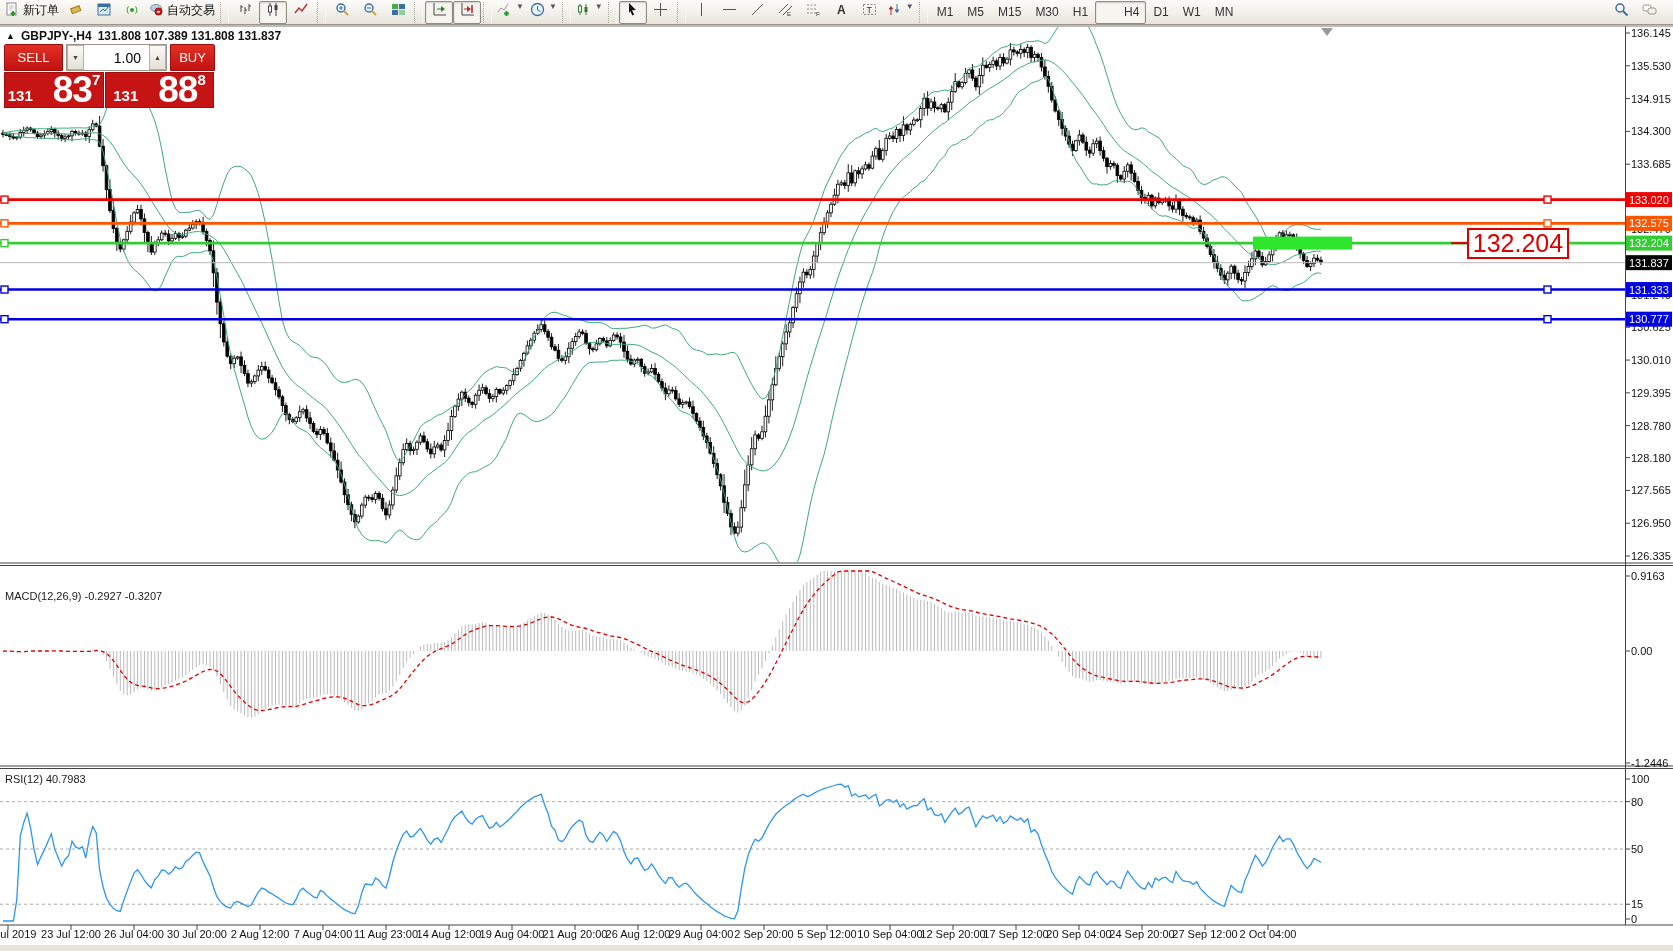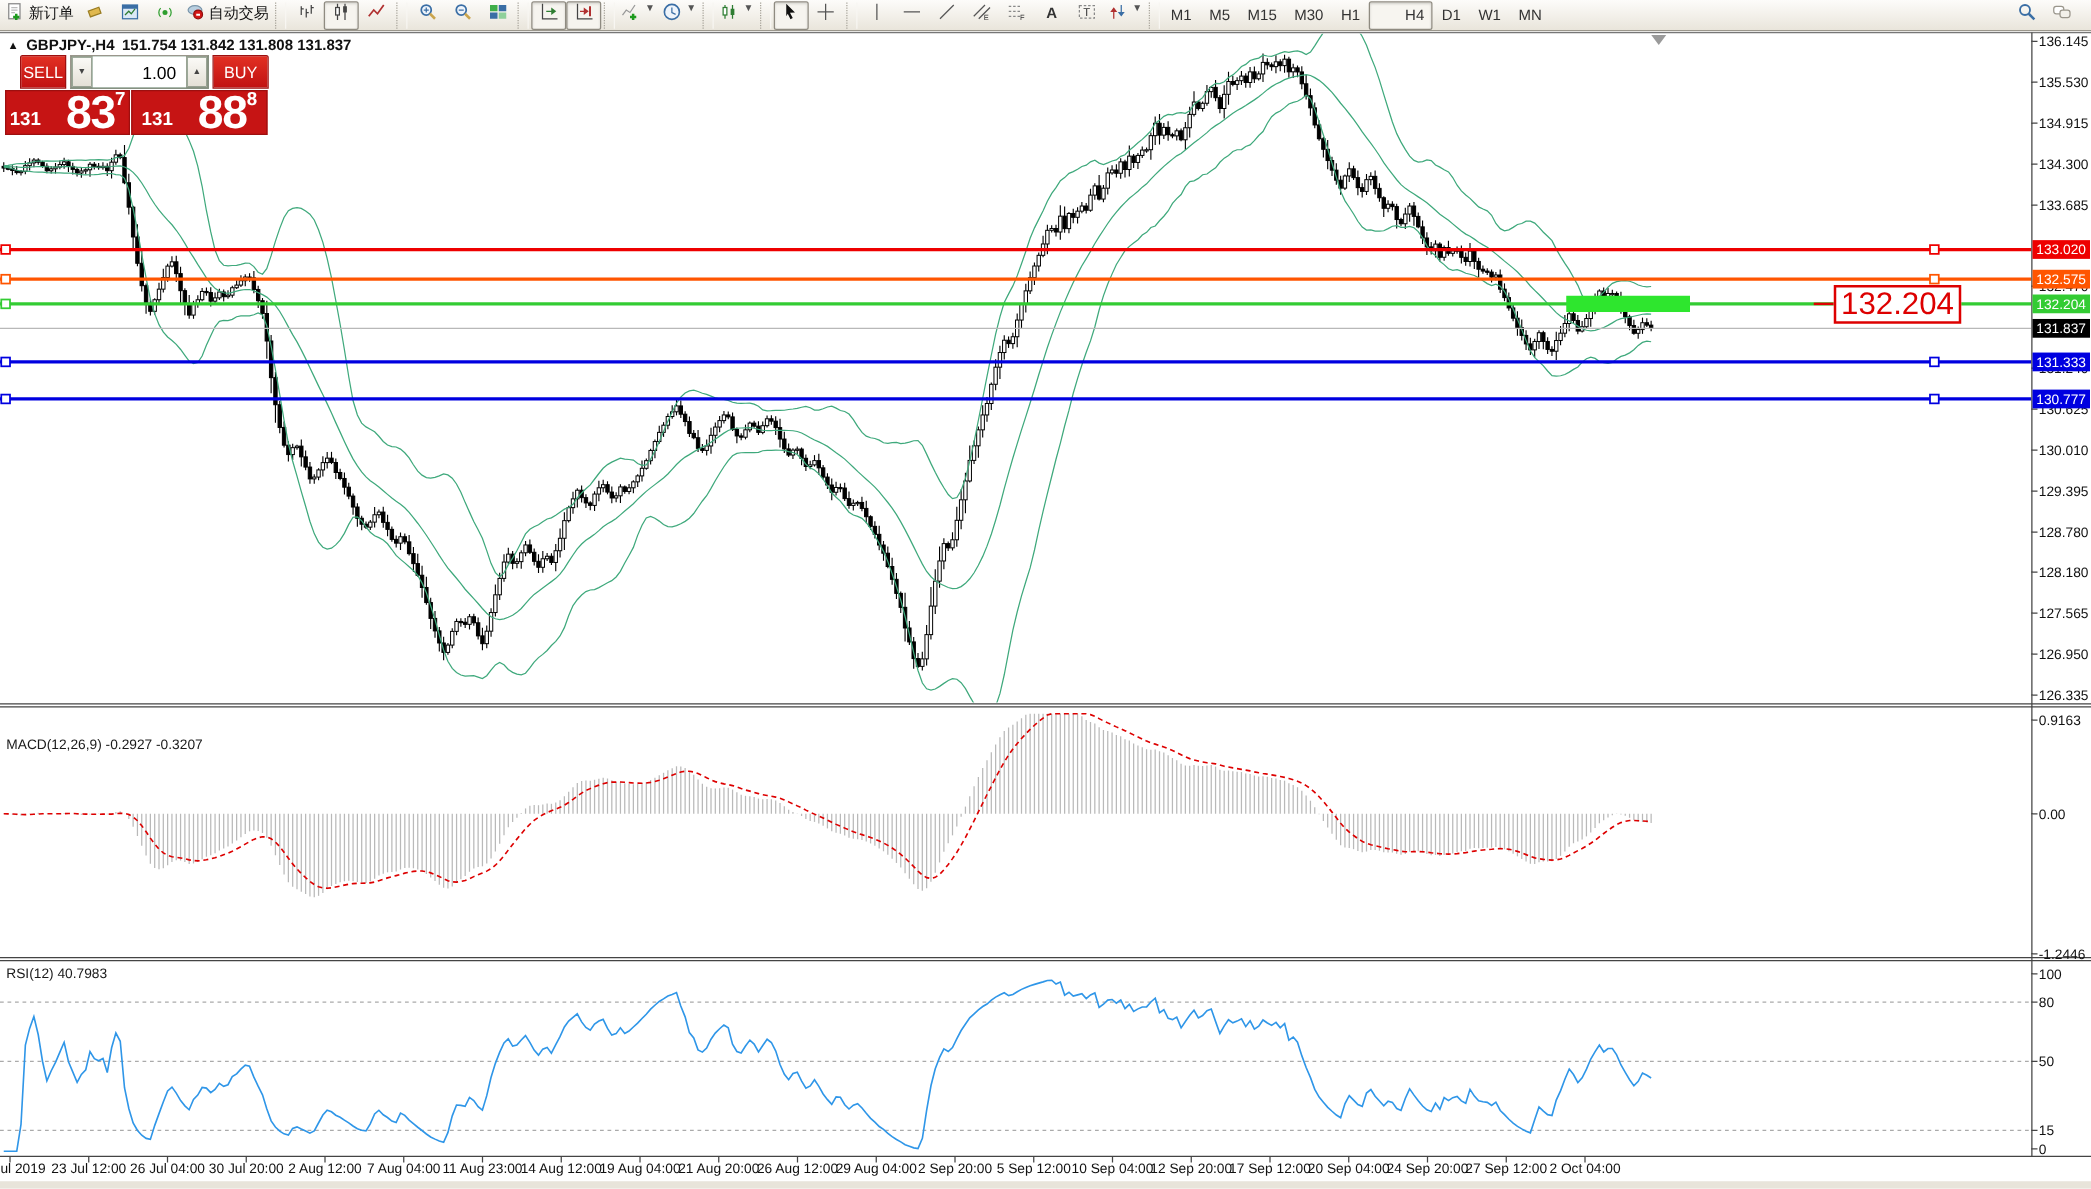--- a/index.html
+++ b/index.html
@@ -22,21 +22,21 @@
   #tb-right{margin-left:auto;display:flex;align-items:center;margin-right:8px;}
   
   #plot{position:absolute;left:0;top:0;z-index:1;}
   .overlay{position:absolute;z-index:10;}
   #symbol-header{left:6px;top:29px;font-size:12px;font-weight:bold;color:#111;display:flex;gap:6px;align-items:center;}
   #symbol-header .tri{font-size:9px;}
   #quote-panel{left:4px;top:44px;width:211px;}
   .qp-row1{display:flex;height:27px;}
   .qp-btn{background:linear-gradient(#e23023,#c11212);color:#fff;font-size:13px;display:flex;
           align-items:center;justify-content:center;border:1px solid #9d0f0f;box-sizing:border-box;}
-  #sell-button{width:37px;border-radius:2px 0 0 0;margin-left:12px;}
+  #sell-button{width:59px;border-radius:2px 0 0 0;}
   #buy-button{width:45px;border-radius:0 2px 0 0;}
   .vol-box{flex:1;display:flex;border:1px solid #9a968c;background:#14532d;box-sizing:border-box;}
   .spin{width:17px;background:linear-gradient(#fbfaf7,#e4e0d6);border:1px solid #b5b1a7;color:#444;
         font-size:7px;display:flex;align-items:center;justify-content:center;box-sizing:border-box;}
   #volume-input{flex:1;border:none;outline:none;font-size:14px;text-align:right;padding-right:8px;width:50px;
         font-family:"Liberation Sans",sans-serif;}
   .qp-row2{display:flex;height:36px;margin-top:1px;gap:1px;}
   .price-block{background:#c61414;border:1px solid #9d0f0f;color:#fff;display:flex;align-items:flex-end;
         justify-content:center;box-sizing:border-box;padding-bottom:1px;}
   #sell-price{width:100px;}
@@ -1660,21 +1660,21 @@
         <line x1="1205" y1="925" x2="1205" y2="930" stroke="#444"></line>
         <text x="1205" y="938" font-size="11" fill="#111" text-anchor="middle" font-family="Liberation Sans,sans-serif">27 Sep 12:00</text>
         <line x1="1268" y1="925" x2="1268" y2="930" stroke="#444"></line>
         <text x="1268" y="938" font-size="11" fill="#111" text-anchor="middle" font-family="Liberation Sans,sans-serif">2 Oct 04:00</text>
       </g>
     </svg>
 
   <div class="overlay" id="symbol-header">
     <span class="tri">▲</span>
     <span>GBPJPY-,H4</span>
-    <span>151.754 131.842 131.808 131.837</span>
+    <span>131.808 107.389 131.808 131.837</span>
   </div>
 
   <div class="overlay" id="quote-panel">
     <div class="qp-row1">
       <div class="qp-btn" id="sell-button">SELL</div>
       <div style="width:3px"></div>
       <div class="vol-box">
         <div class="spin">▼</div>
         <input id="volume-input" value="1.00" style="">
         <div class="spin">▲</div>

